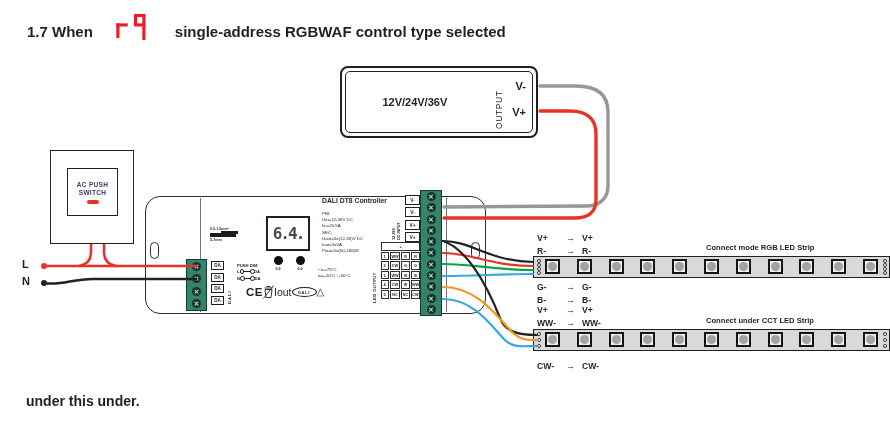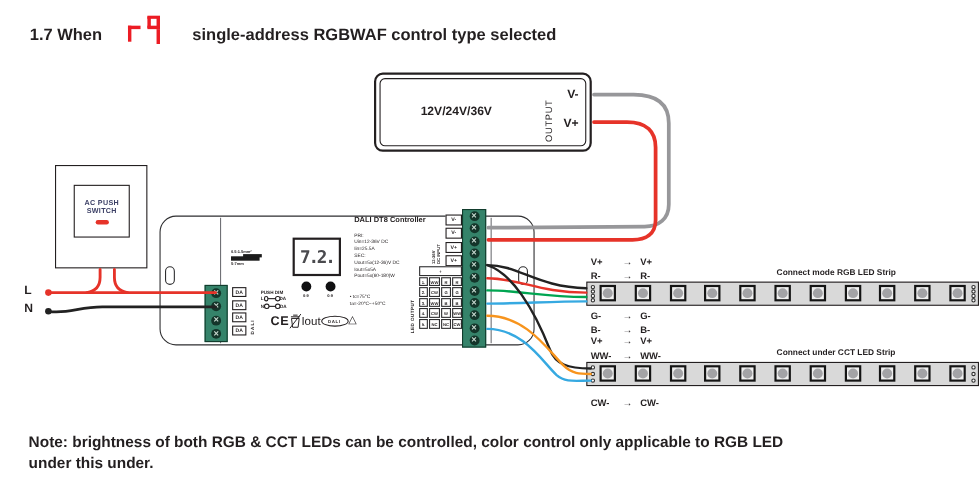--- a/index.html
+++ b/index.html
@@ -182,21 +182,21 @@
         <span class="pd-line"></span>
         <span>DA</span>
       </div>
     </div>
 </div>
 <div class="comp gauge">
   <div>0.5-1.5mm²</div>
   <div class="gbar"></div>
   <div>5-7mm</div>
 </div>
-<div class="comp display">7.2.</div>
+<div class="comp display">6.4.</div>
 <div class="comp btn-group" style="left:271px;top:256px">
   <span class="btn"></span>
   <span class="btn-label">0-9</span>
 </div>
 <div class="comp btn-group" style="left:293px;top:256px">
   <span class="btn"></span>
   <span class="btn-label">0-9</span>
 </div>
 <div class="comp ctrl-name">DALI DT8 Controller</div>
 <div class="comp specs">
@@ -407,15 +407,14 @@
       </span>
     </div>
   <div class="pads right">
       <span class="pad"></span>
       <span class="pad"></span>
       <span class="pad"></span>
     </div>
 </div>
 
 <div class="comp note">
-  <div>Note: brightness of both RGB &amp; CCT LEDs can be controlled, color control only applicable to RGB LED</div>
   <div>under this under.</div>
 </div>
 
 </body></html>

